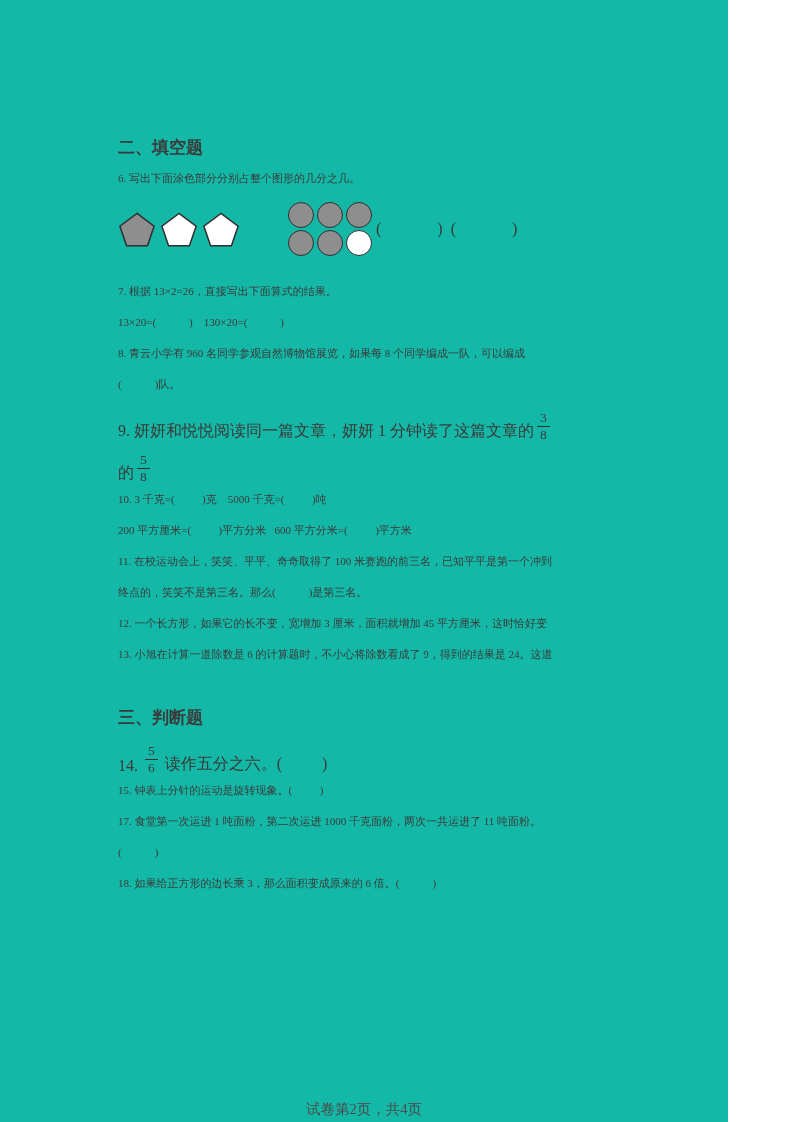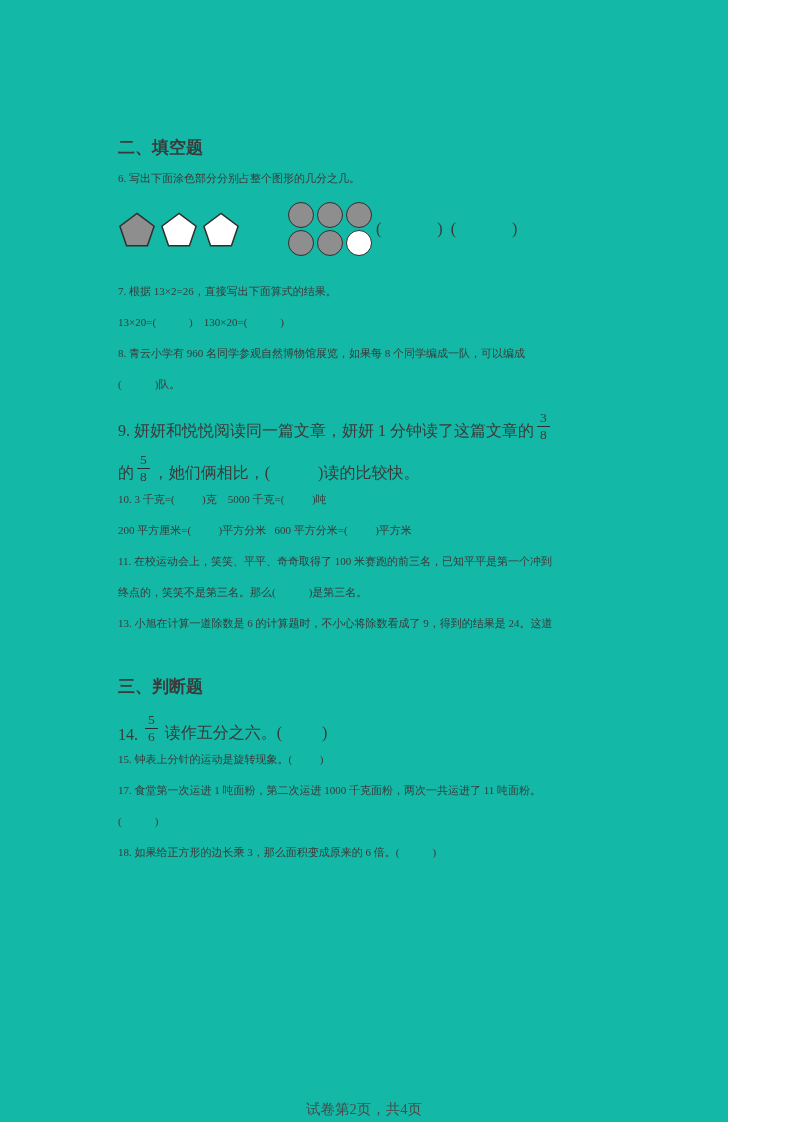--- a/index.html
+++ b/index.html
@@ -131,29 +131,29 @@
         <span class="num">3</span>
         <span class="den">8</span>
       </span>
     </div>
     <div class="frac-line">
       <span>的</span>
       <span class="frac">
         <span class="num">5</span>
         <span class="den">8</span>
       </span>
-      <span>，她们俩相比，(            )读的比较快。</span>
     </div>
 
     <div class="line">10. 3 千克=(          )克    5000 千克=(          )吨</div>
     <div class="line">200 平方厘米=(          )平方分米   600 平方分米=(          )平方米</div>
 
     <div class="line">11. 在校运动会上，笑笑、平平、奇奇取得了 100 米赛跑的前三名，已知平平是第一个冲到</div>
     <div class="line">终点的，笑笑不是第三名。那么(            )是第三名。</div>
 
+    <div class="line">12. 一个长方形，如果它的长不变，宽增加 3 厘米，面积就增加 45 平方厘米，这时恰好变</div>
 
     <div class="line">13. 小旭在计算一道除数是 6 的计算题时，不小心将除数看成了 9，得到的结果是 24。这道</div>
 
     <div class="gap-sec"></div>
     <div class="sec-title">三、判断题</div>
 
     <div class="frac-line">
       <span>14. </span>
       <span class="frac">
         <span class="num">5</span>

